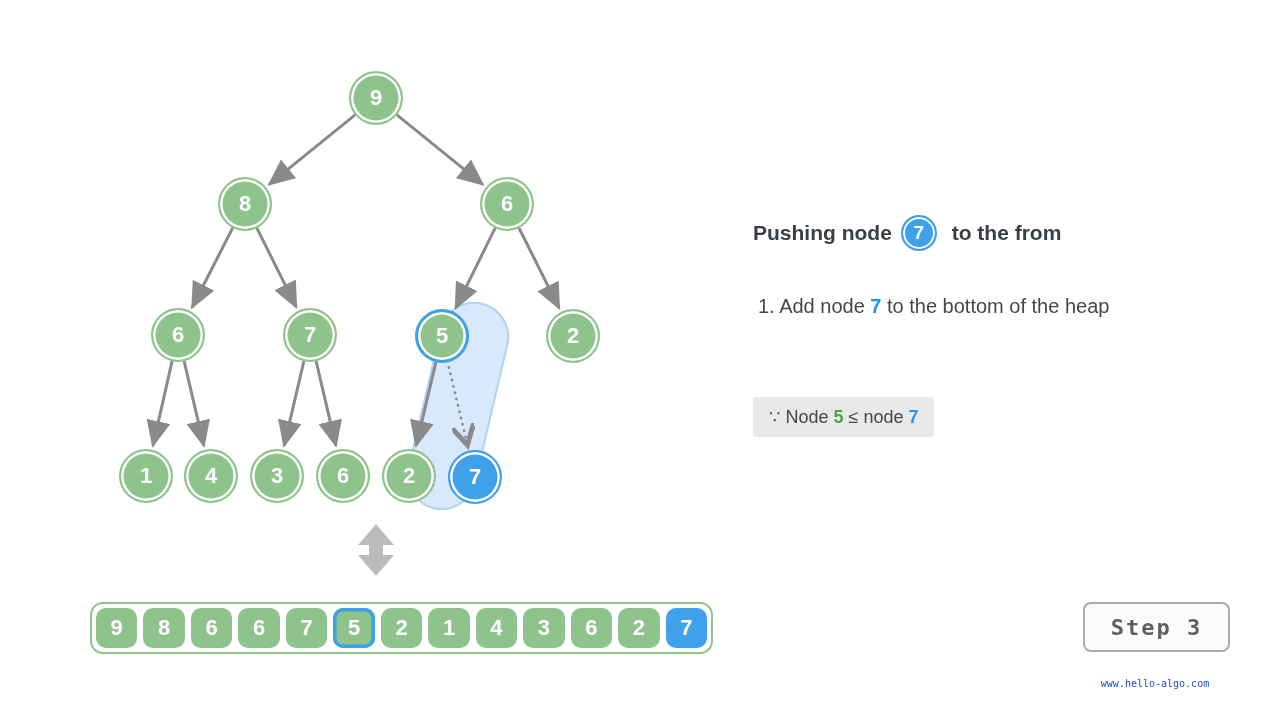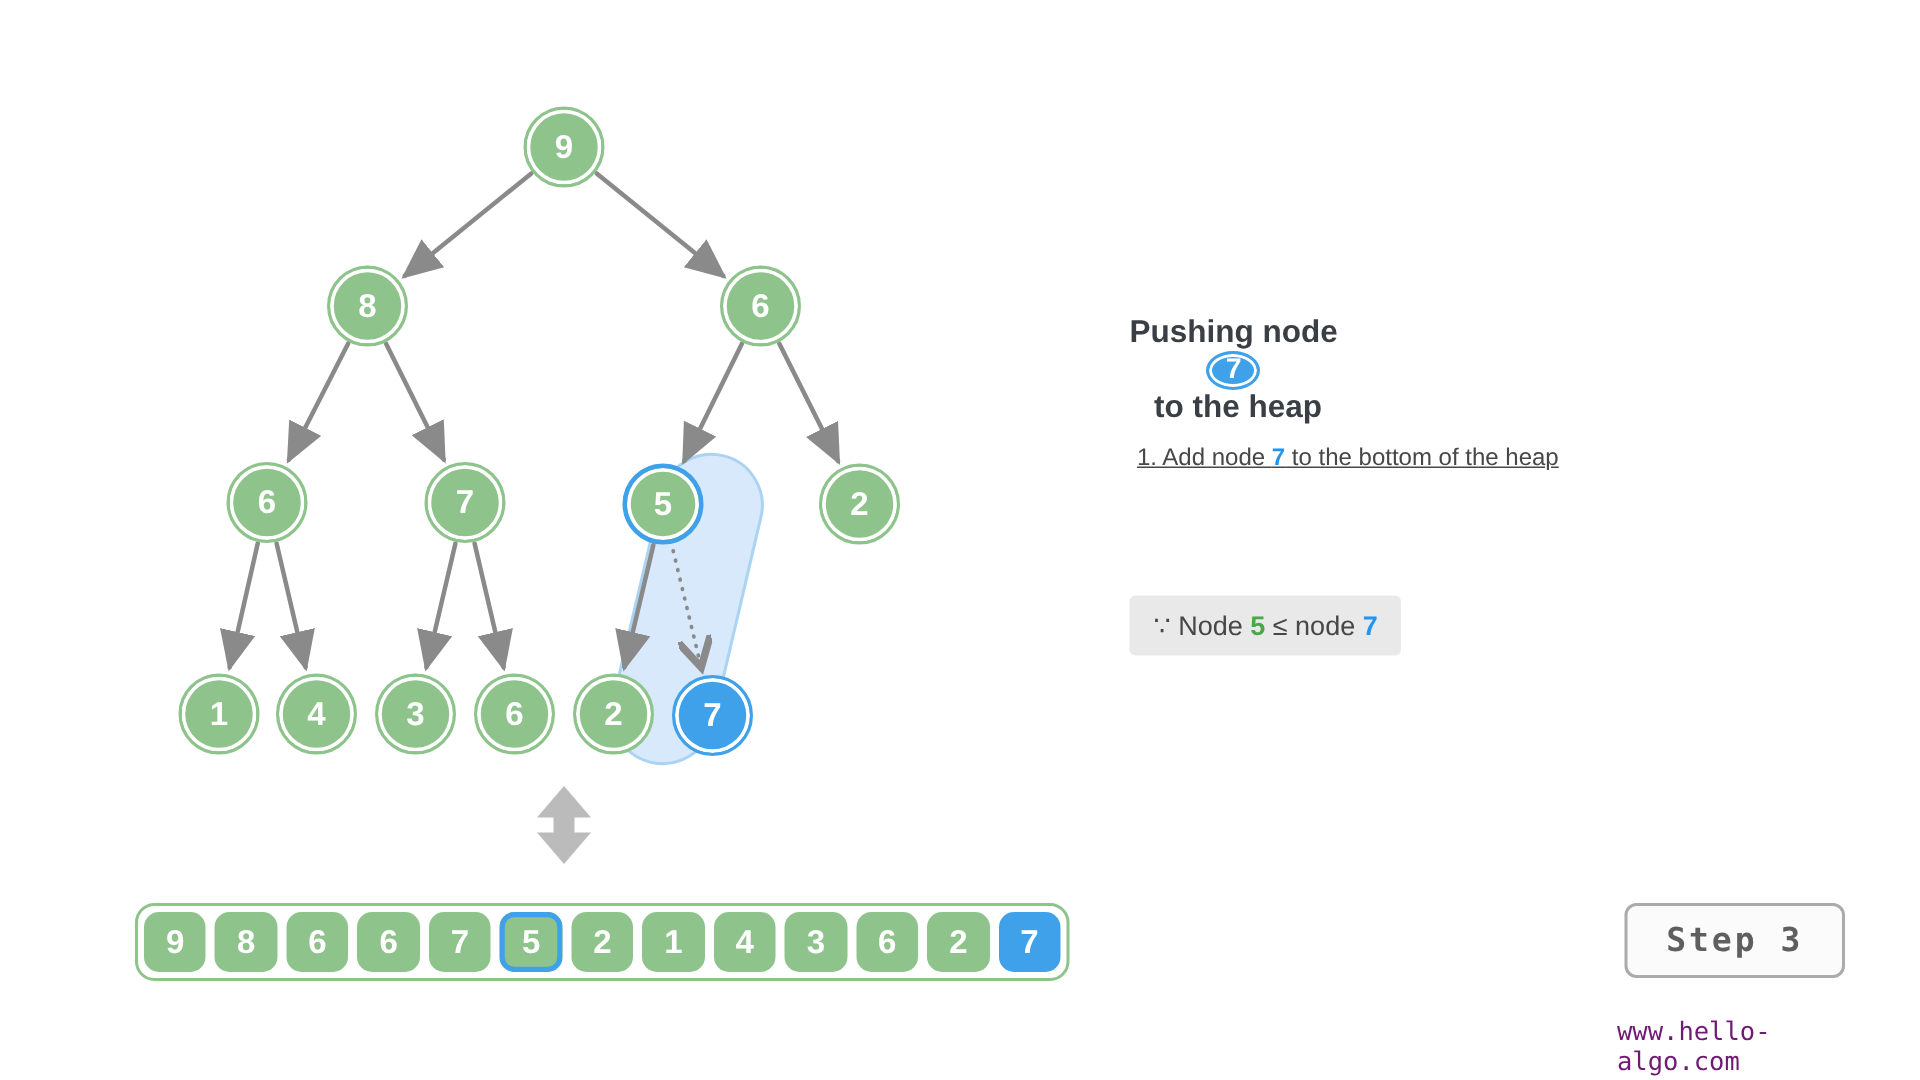--- a/index.html
+++ b/index.html
@@ -26,32 +26,32 @@
   }
   .node--sift { border:3px solid #3EA1E9; }
   .node--new  { background:#3EA1E9; border-color:#3EA1E9; }
 
   .dbl-arrow { position:absolute; left:358px; top:524px; }
 
   
   .heading {
     position:absolute; left:753px; top:210px; height:46px;
     display:flex; align-items:center;
-    font-size:21px; font-weight:bold; color:#3a3f45; white-space:pre;flex-direction:column;
+    font-size:21px; font-weight:bold; color:#3a3f45; white-space:pre;
   }
   .heading .mini-node {
     width:36px; height:36px; border-radius:50%; margin:0 9px;
     background:#3EA1E9; border:2px solid #3EA1E9;
     box-shadow:inset 0 0 0 2px #ffffff;
     color:#fff; font-size:19px; font-weight:bold;
     display:inline-flex; align-items:center; justify-content:center;
   }
   .instr {
     position:absolute; left:758px; height:26px; display:flex; align-items:center;
-    font-size:16px; color:#474747; white-space:pre;text-decoration:underline;
+    font-size:20px; color:#474747; white-space:pre;
   }
   .instr .hl-blue { color:#2095F2; font-weight:bold; }
   .note {
     position:absolute; left:753px; top:397px; height:40px;
     background:#E9E9E9; border-radius:4px; padding:0 16px;
     display:inline-flex; align-items:center;
     font-size:18px; color:#474747; white-space:pre;
   }
   .note .hl-green { color:#4DA64A; font-weight:bold; }
   .note .hl-blue  { color:#2095F2; font-weight:bold; }
@@ -72,22 +72,22 @@
 
   
   .step-btn {
     position:absolute; left:1083px; top:602px; width:147px; height:50px;
     border:2px solid #ABABAB; border-radius:8px; background:#FBFBFB;
     color:#5f5f5f; font-family:"DejaVu Sans Mono", monospace;
     font-weight:bold; font-size:22px; letter-spacing:2px;
     display:flex; align-items:center; justify-content:center;
   }
   .watermark {
-    position:absolute; left:1078px; top:678px; width:154px; text-align:left;
-    color:#701a75; font-family:"DejaVu Sans Mono", monospace; font-size:17px;
+    position:absolute; left:1078px; top:678px; width:154px; text-align:center;
+    color:#1d4ed8; font-family:"DejaVu Sans Mono", monospace; font-size:10px;
   }
 </style>
 </head>
 <body>
 
 <div class="canvas">
 
   <div class="capsule"></div>
 
   <svg class="edges" width="1280" height="720" viewBox="0 0 1280 720">
@@ -129,21 +129,21 @@
   <div class="node" style="left:382px;top:449px">2</div>
   <div class="node node--new" style="left:448px;top:450px">7</div>
 
   <svg class="dbl-arrow" width="36" height="52" viewBox="0 0 36 52">
     <path d="M18 0 L36 21 L25 21 L25 31 L36 31 L18 52 L0 31 L11 31 L11 21 L0 21 Z" fill="#BBBBBB"></path>
   </svg>
 
   <div class="heading">
     <span>Pushing node</span>
     <span class="mini-node">7</span>
-    <span> to the heap</span>
+    <span> to the from</span>
   </div>
 
   <div class="instr" style="top:293px">
     <span>1. Add node </span><span class="hl-blue">7</span><span> to the bottom of the heap</span>
   </div>
 
   <div class="note">
     <span>∵ Node </span><span class="hl-green">5</span><span> ≤ node </span><span class="hl-blue">7</span>
   </div>
 

